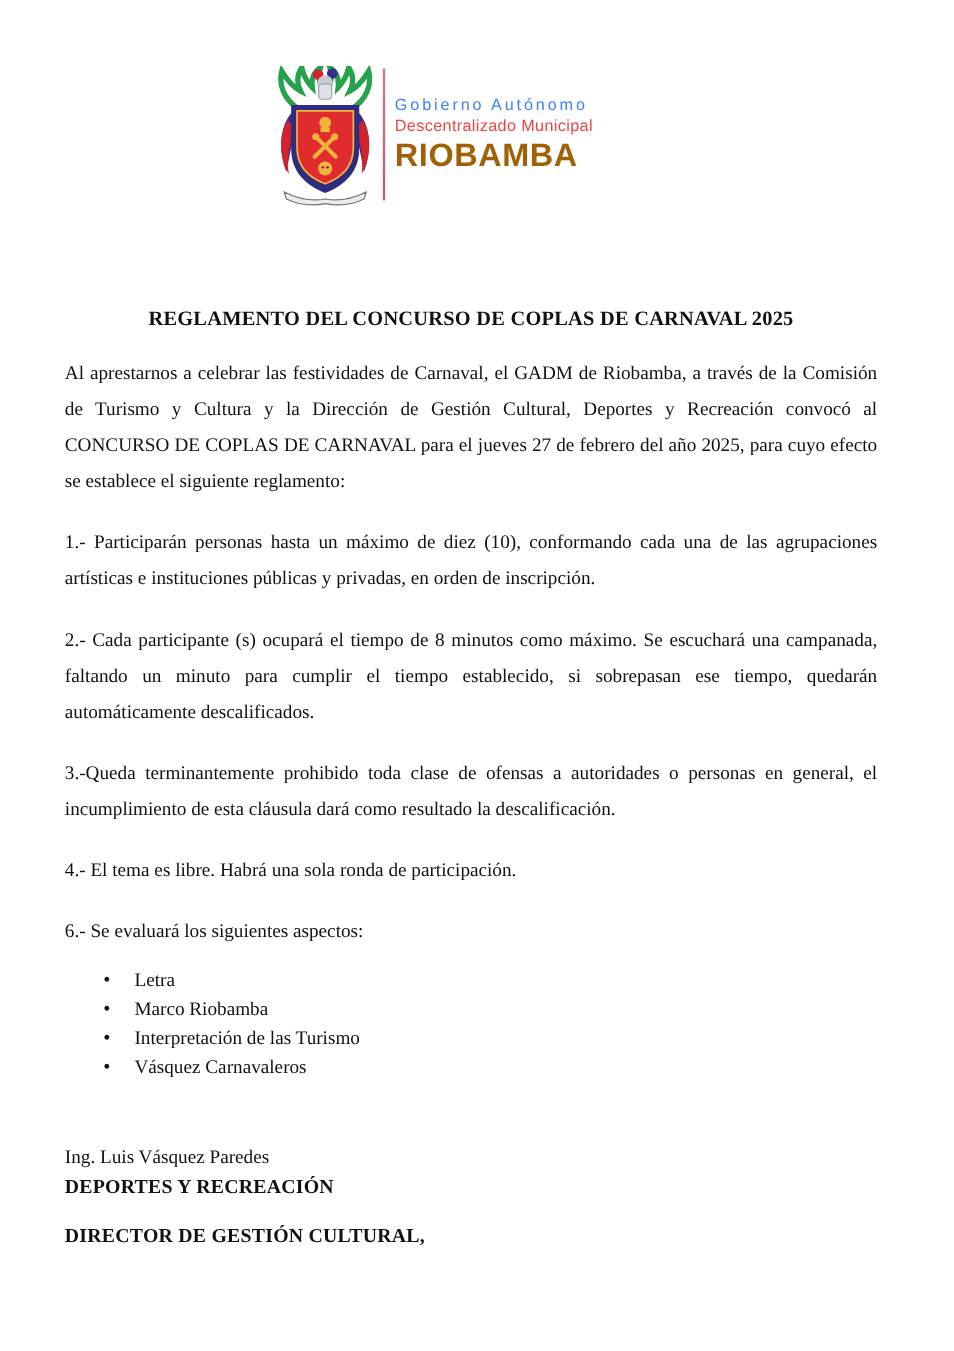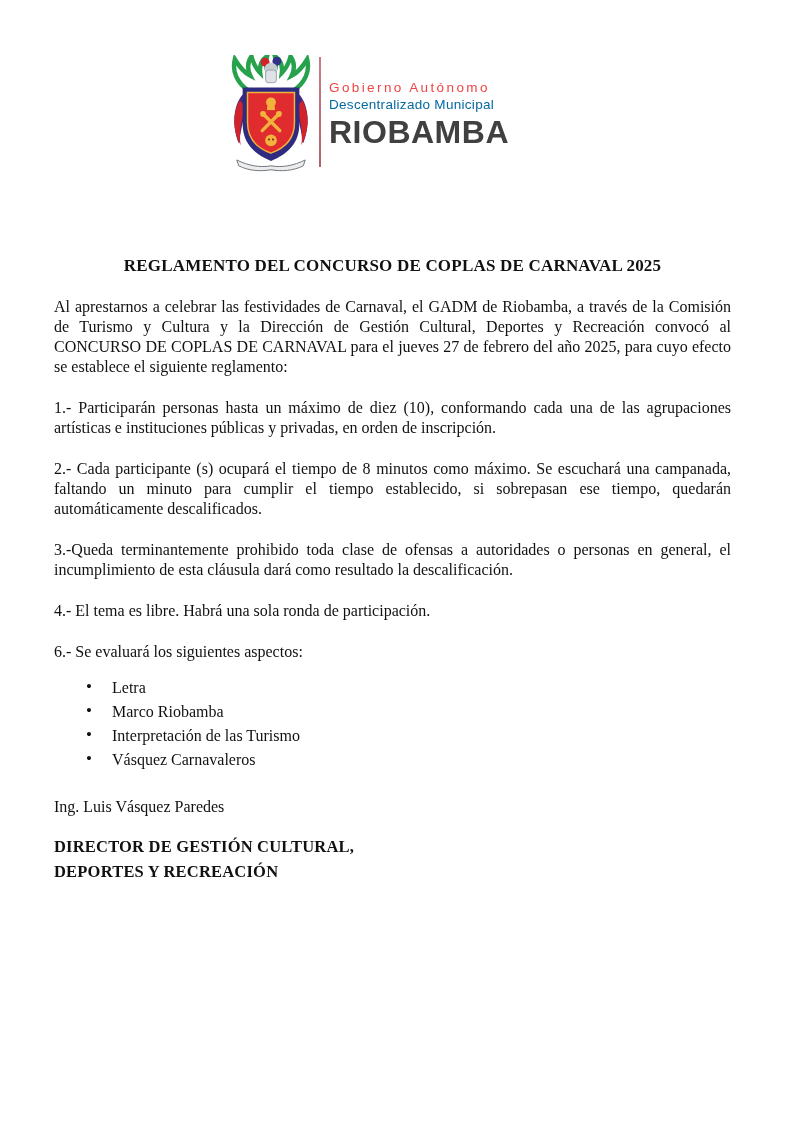--- a/index.html
+++ b/index.html
@@ -23,61 +23,61 @@
   }
   .crest { width: 88px; height: 118px; }
   .crest svg { display: block; width: 88px; height: 118px; }
   .letterhead-sep {
     width: 2px;
     height: 110px;
     margin: 2px 8px 0 4px;
     background: linear-gradient(#cb7e88, #b75f6b);
   }
   .org { padding-top: 25px; font-family: "Liberation Sans", sans-serif; }
-  .org-line1 { font-size: 13.5px; letter-spacing: 2.4px; color: #ef4444; white-space: nowrap; }
-  .org-line2 { font-size: 13.5px; letter-spacing: 0.3px; color: #0369a1; margin-top: 2px; white-space: nowrap; }
-  .org-city  { font-size: 32px; font-weight: bold; letter-spacing: 0.5px; color: #404040; margin-top: 2px; white-space: nowrap; }
+  .org-line1 { font-size: 13.5px; letter-spacing: 2.4px; color: #3b82f6; white-space: nowrap; }
+  .org-line2 { font-size: 13.5px; letter-spacing: 0.3px; color: #ef4444; margin-top: 2px; white-space: nowrap; text-align: center; }
+  .org-city  { font-size: 27px; font-weight: bold; letter-spacing: 0.5px; color: #a16207; margin-top: 2px; white-space: nowrap; }
 
   
   .content {
     position: absolute;
     left: 54px;
     top: 256px;
     width: 677px;
   }
   .doc-title {
     margin: 0;
     font-size: 17px;
     font-weight: bold;
     text-align: center;
     letter-spacing: 0.2px;
   }
   .para {
     margin: 21px 0 0;
     font-size: 16px;
-    line-height: 20px;
+    line-height: 30px;
     text-align: justify;
   }
   .aspects {
     margin: 14px 0 0;
     padding: 0 0 0 58px;
     list-style: none;
   }
   .aspects li {
     position: relative;
     font-size: 16px;
     line-height: 24px;
   }
   .aspects li .bullet-dot {
     position: absolute;
     left: -26px;
     top: -1px;
     font-size: 17px;
   }
-  .signature { margin-top: 24px; }
+  .signature { margin-top: 52px; }
   .sig-name { margin: 0; font-size: 16px; line-height: 22px; }
   .sig-title { margin: 0; font-size: 16.5px; font-weight: bold; line-height: 25px; letter-spacing: 0.2px; }
   .sig-title.first { margin-top: 16px; }
 </style>
 </head>
 <body>
 
 <div class="page">
 
   <header class="letterhead">
@@ -146,18 +146,18 @@
       </li>
       <li>
         <span class="bullet-dot">•</span>
         <span>Vásquez Carnavaleros</span>
       </li>
     </ul>
 
 
     <div class="signature">
       <p class="sig-name">Ing. Luis Vásquez Paredes</p>
+      <p class="sig-title">DEPORTES Y RECREACIÓN</p>
       <p class="sig-title first">DIRECTOR DE GESTIÓN CULTURAL,</p>
-      <p class="sig-title">DEPORTES Y RECREACIÓN</p>
     </div>
   </main>
 
 </div>
 
 </body></html>

